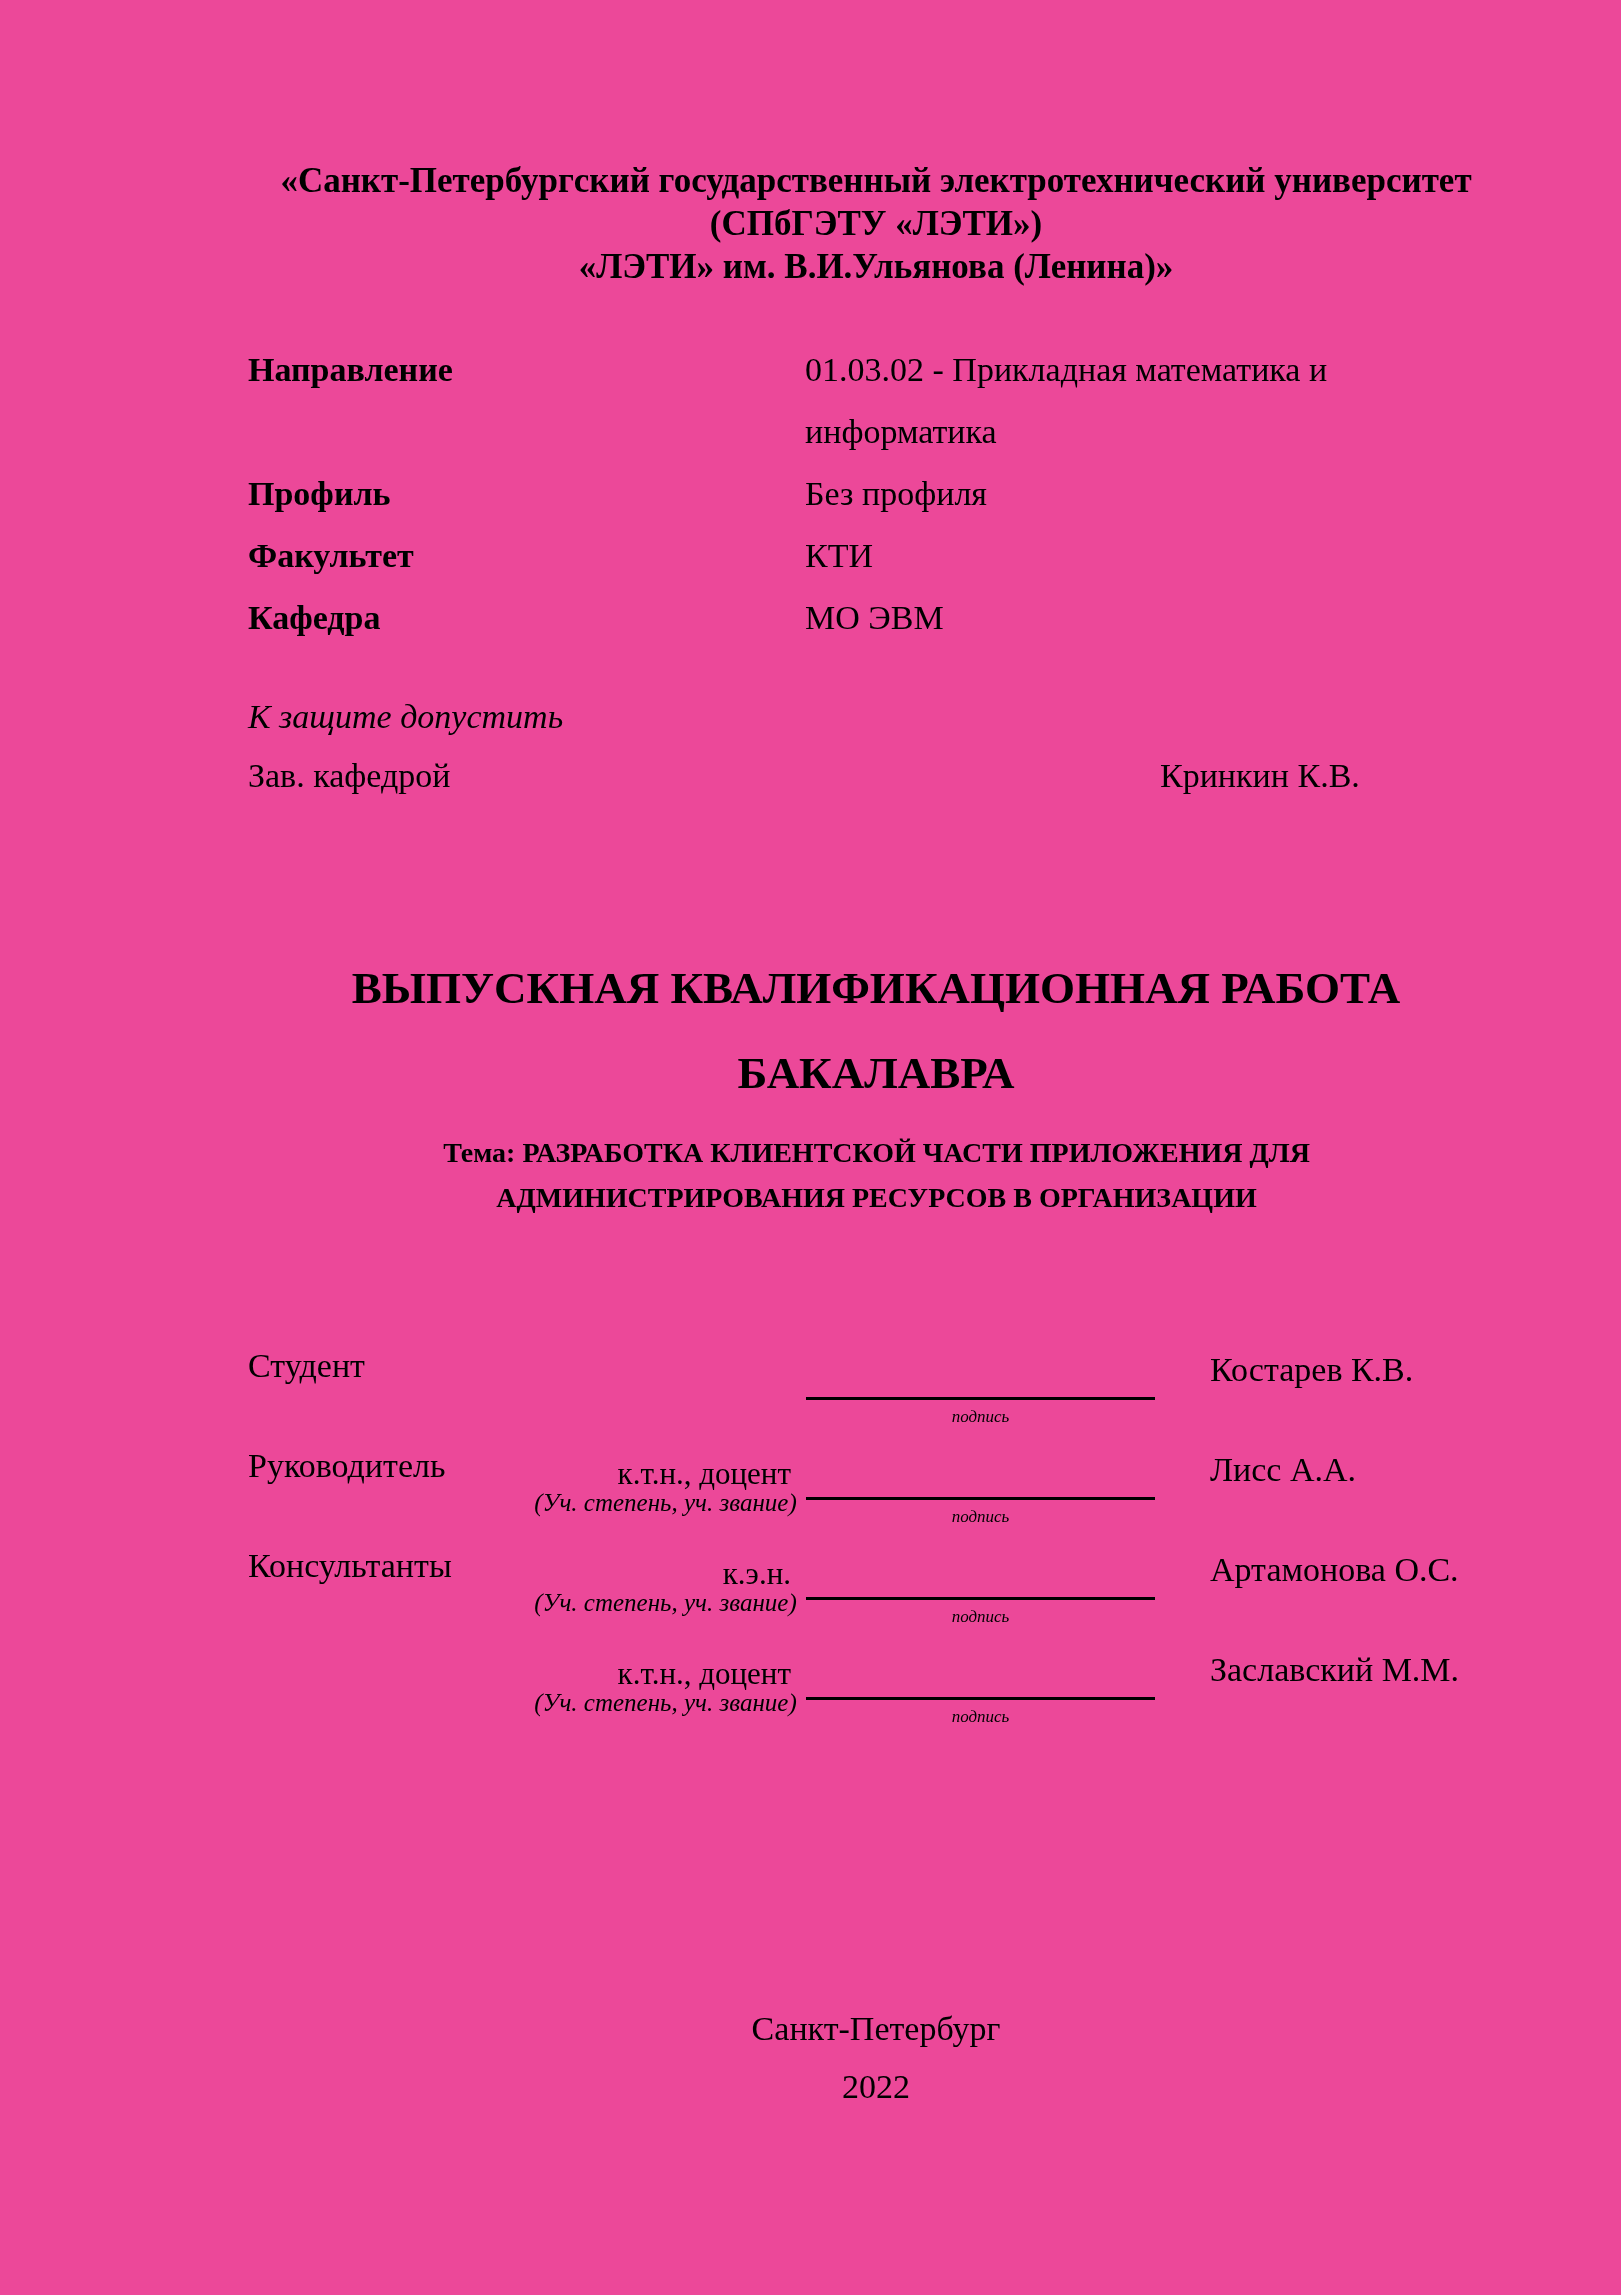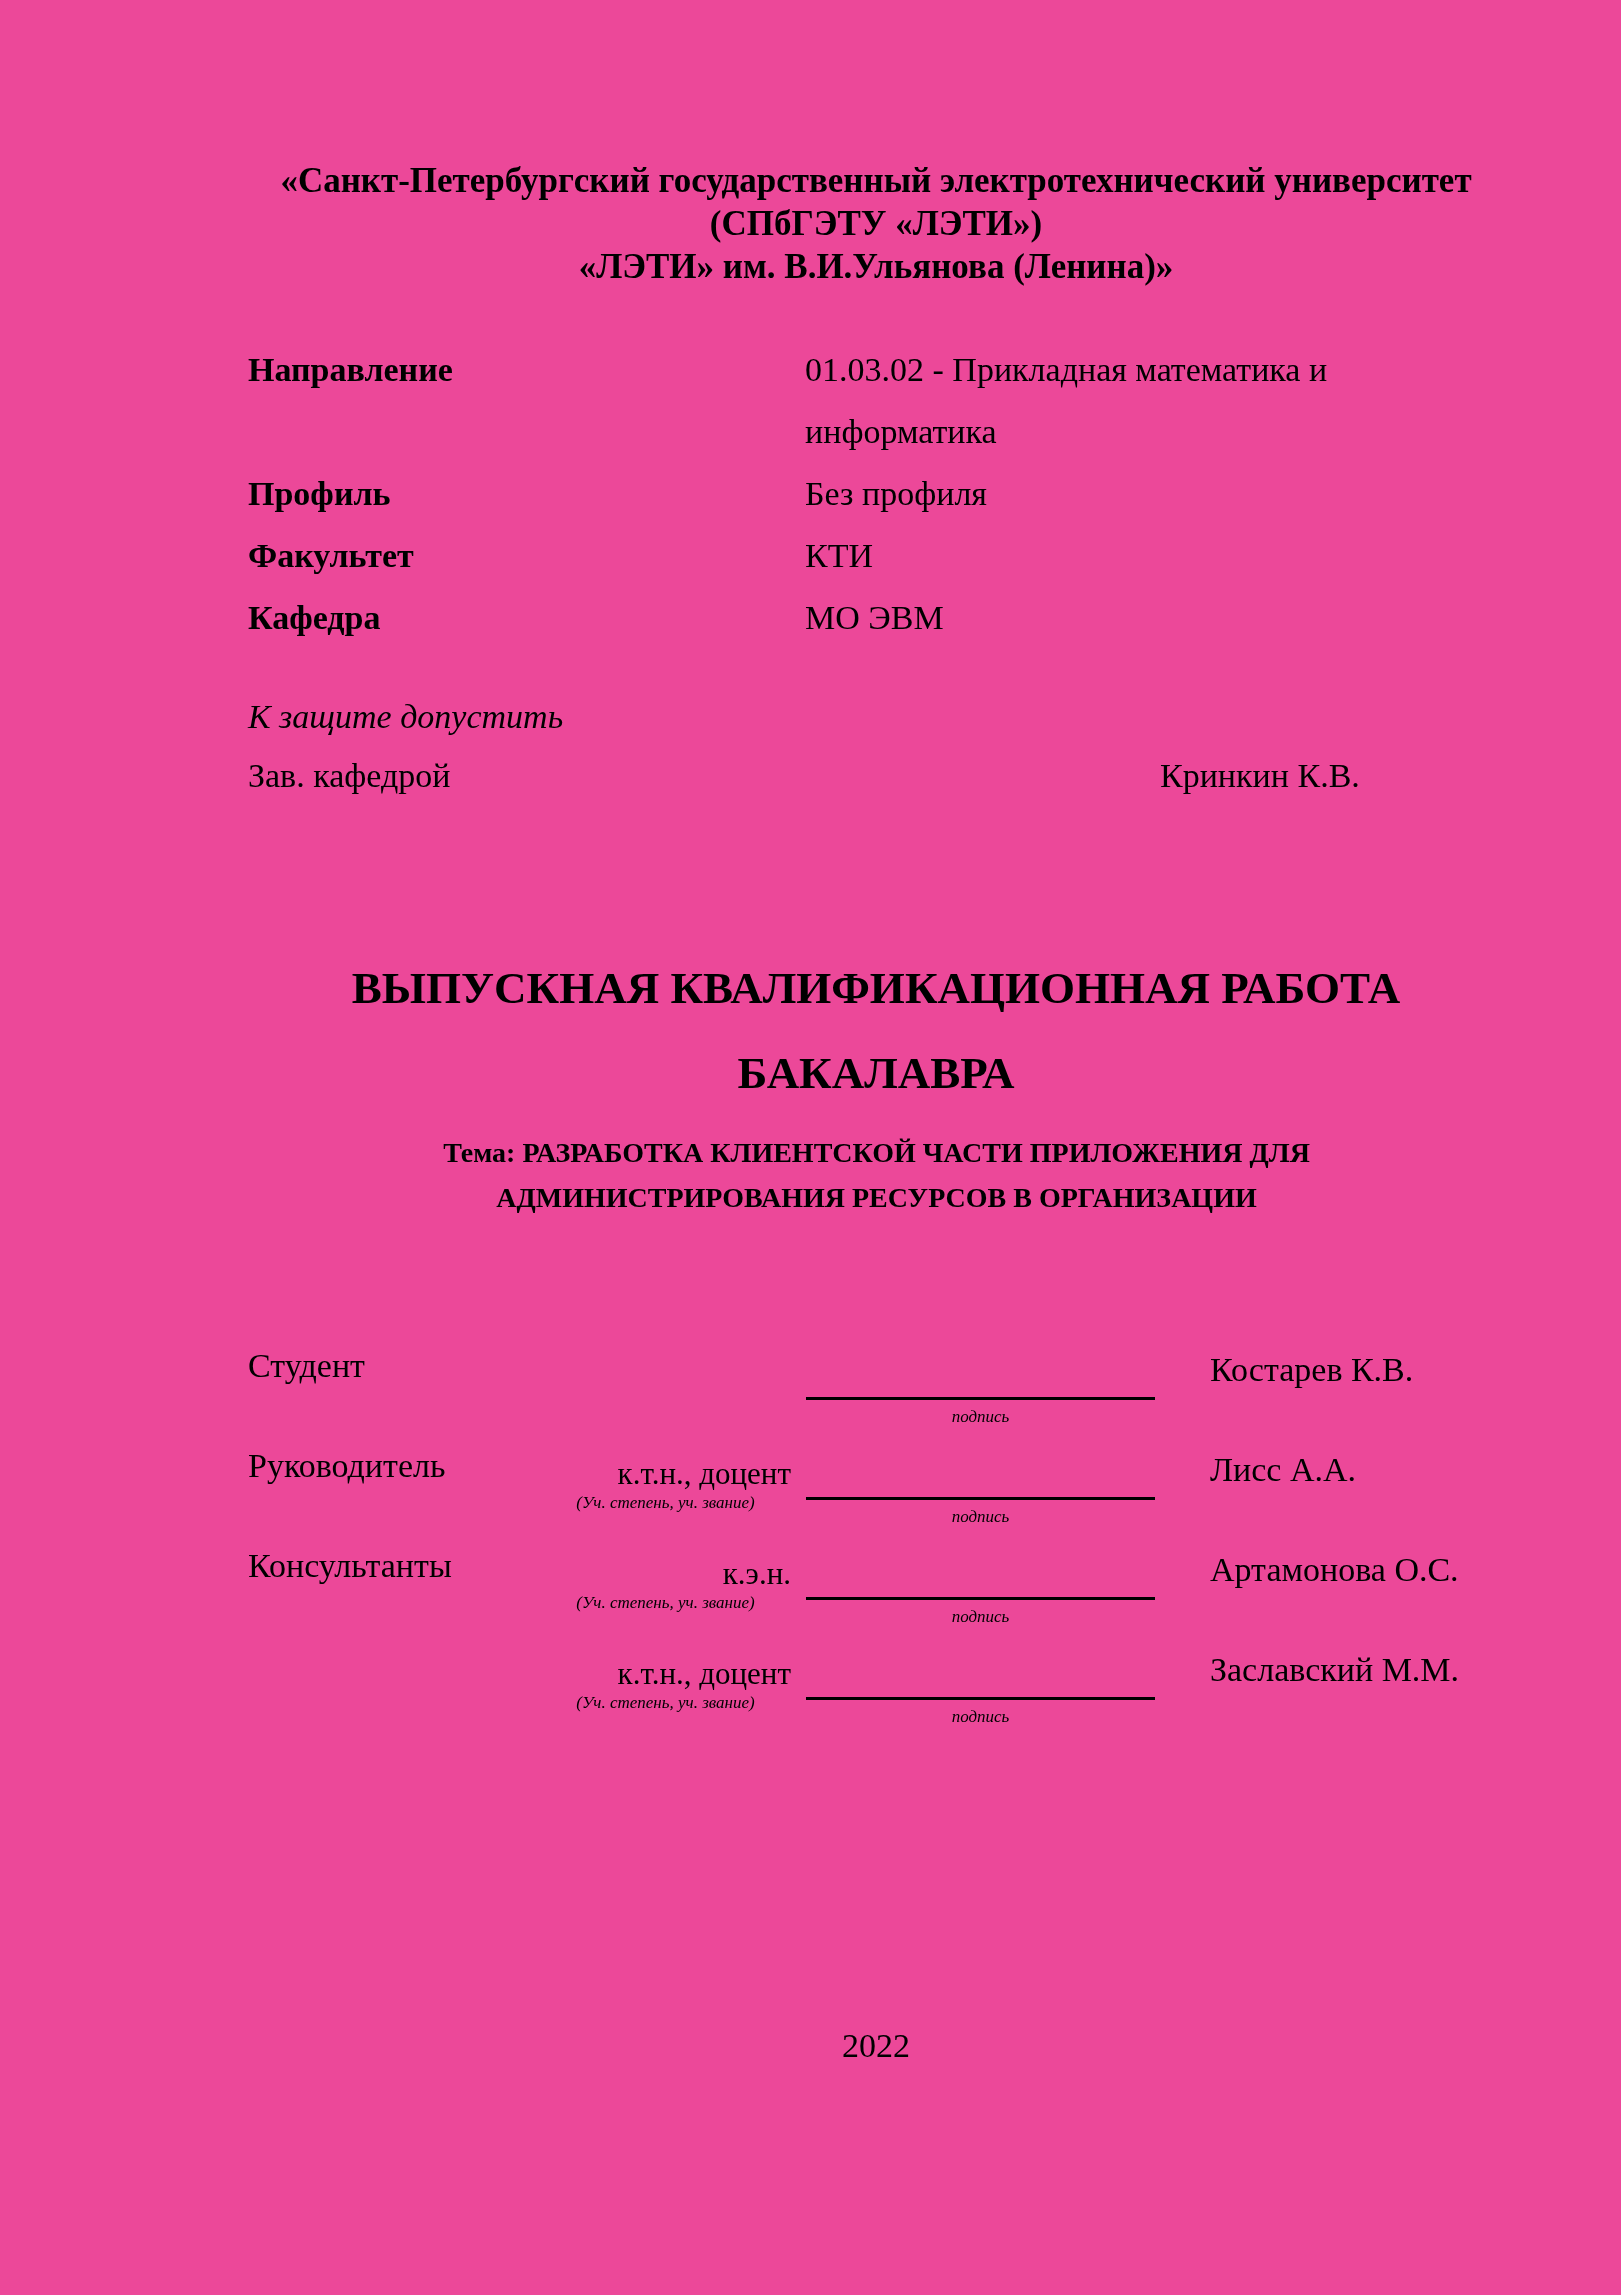--- a/index.html
+++ b/index.html
@@ -125,21 +125,21 @@
     font-size: 31px;
     line-height: 35px;
     white-space: nowrap;
   }
   .sig-degree-caption {
     position: absolute;
     left: 267px;
     width: 301px;
     top: 50px;
     text-align: center;
-    font-size: 17px;
+    font-size: 25px;
     font-style: italic;
     line-height: 27px;
     white-space: nowrap;
   }
   .sig-line {
     position: absolute;
     left: 558px;
     width: 349px;
     top: 58px;
     height: 0;
@@ -253,17 +253,18 @@
       <div class="sig-degree">к.т.н., доцент</div>
       <div class="sig-degree-caption">(Уч. степень, уч. звание)</div>
       <div class="sig-line"></div>
       <div class="sig-caption">подпись</div>
       <div class="sig-name">Заславский М.М.</div>
     </div>
 
   </div>
 
   <div class="footer">
+    <div class="city">Санкт-Петербург</div>
     <div class="year">2022</div>
   </div>
 
 </div>
 
 
 </body></html>

